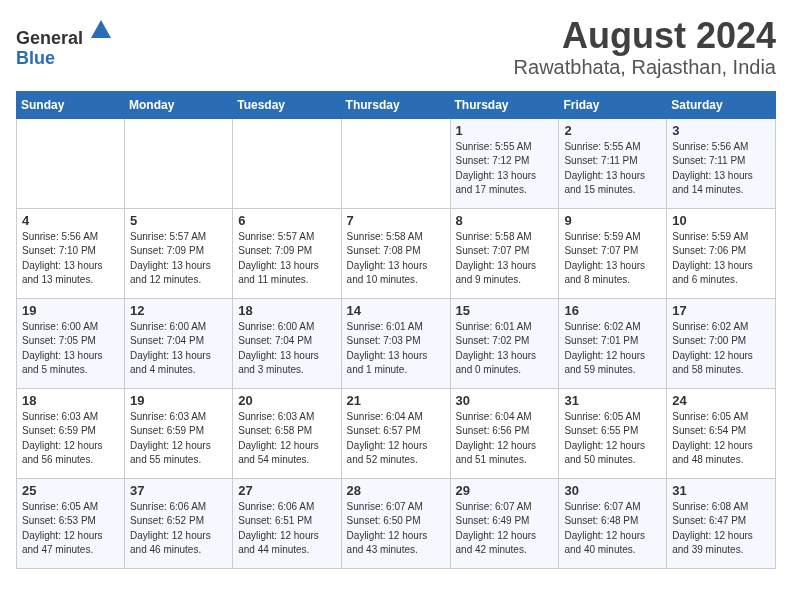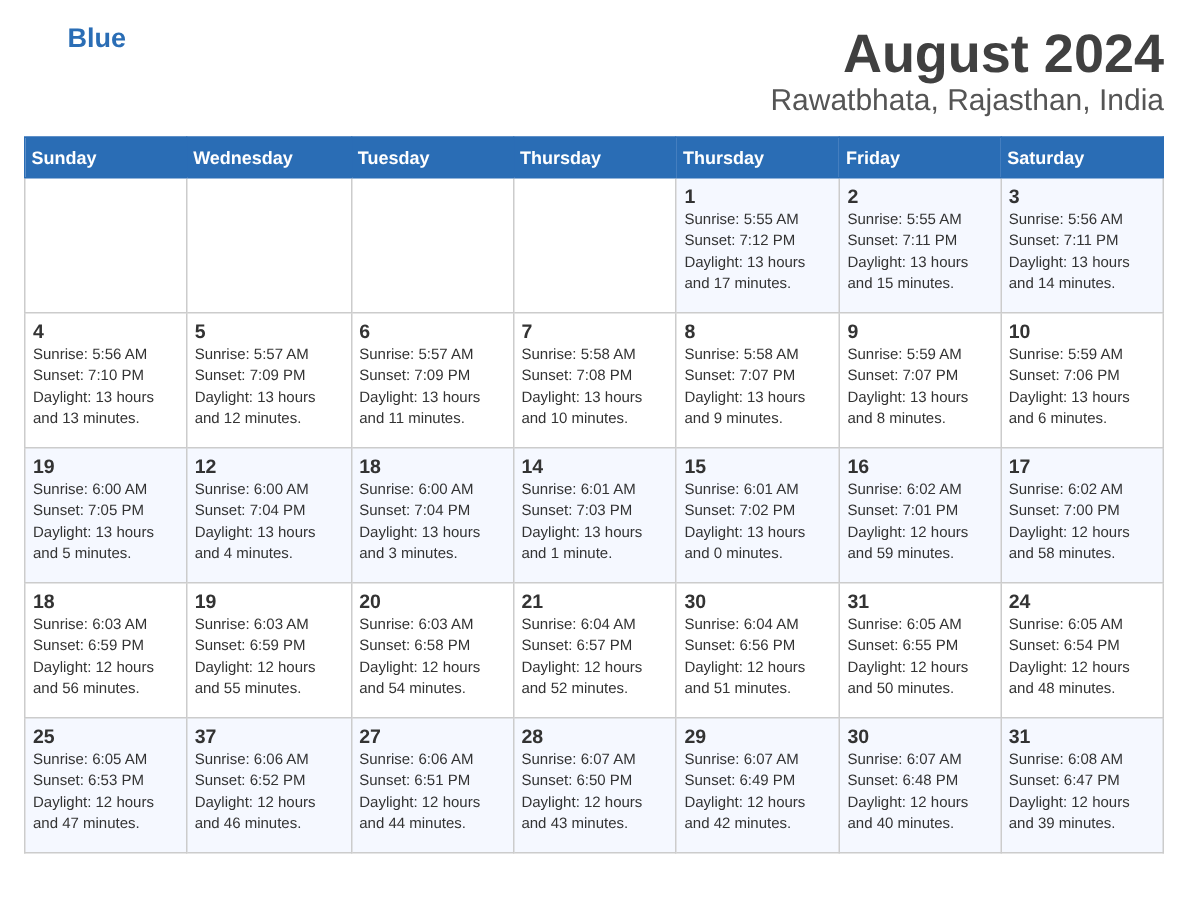--- a/index.html
+++ b/index.html
@@ -87,34 +87,39 @@
     .empty-cell {
       background-color: #fff !important;
     }
   </style>
 </head>
 <body>
 
 <div class="header">
   <div class="logo">
     <div>
-      <div class="logo-text" style="color:#2a6db5;margin-left:29px;">Blue</div>
+      <div class="logo-text">
+        <span class="logo-general">General</span><svg class="logo-icon" viewBox="0 0 28 28">
+            <polygon points="14,4 24,22 4,22" fill="#2a6db5"></polygon>
+          </svg>
+      </div>
+      <div class="logo-text" style="color:#2a6db5;">Blue</div>
     </div>
   </div>
   <div class="title-block">
     <div class="month-year">August 2024</div>
     <div class="location">Rawatbhata, Rajasthan, India</div>
   </div>
 </div>
 
 <table>
   <thead>
     <tr id="weekday-header">
     <th>Sunday</th>
-        <th>Wednesday</th>
+        <th>Monday</th>
         <th>Tuesday</th>
         <th>Thursday</th>
         <th>Thursday</th>
         <th>Friday</th>
         <th>Saturday</th>
       </tr>
   </thead>
   <tbody id="calendar-body">
   <tr>
         <td class="empty-cell"></td>

